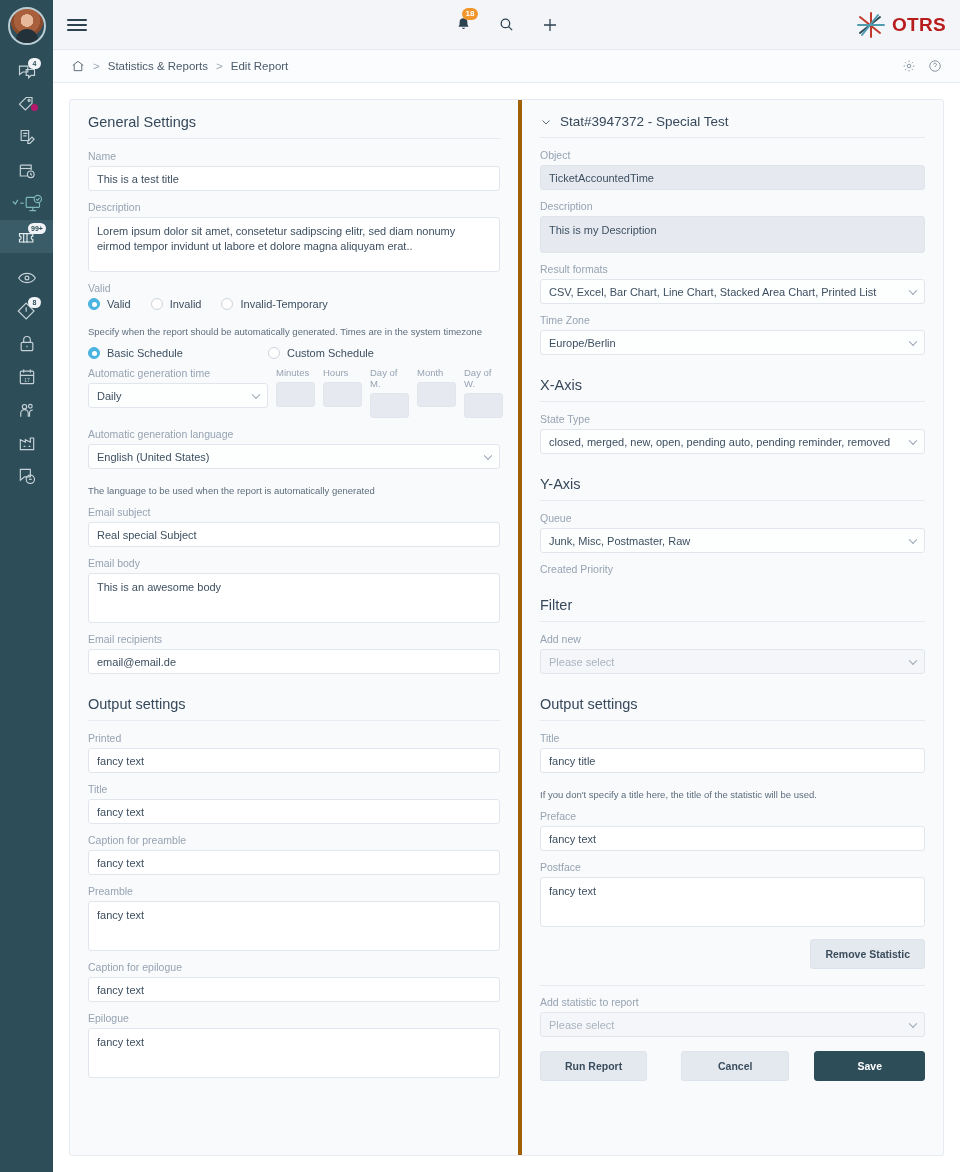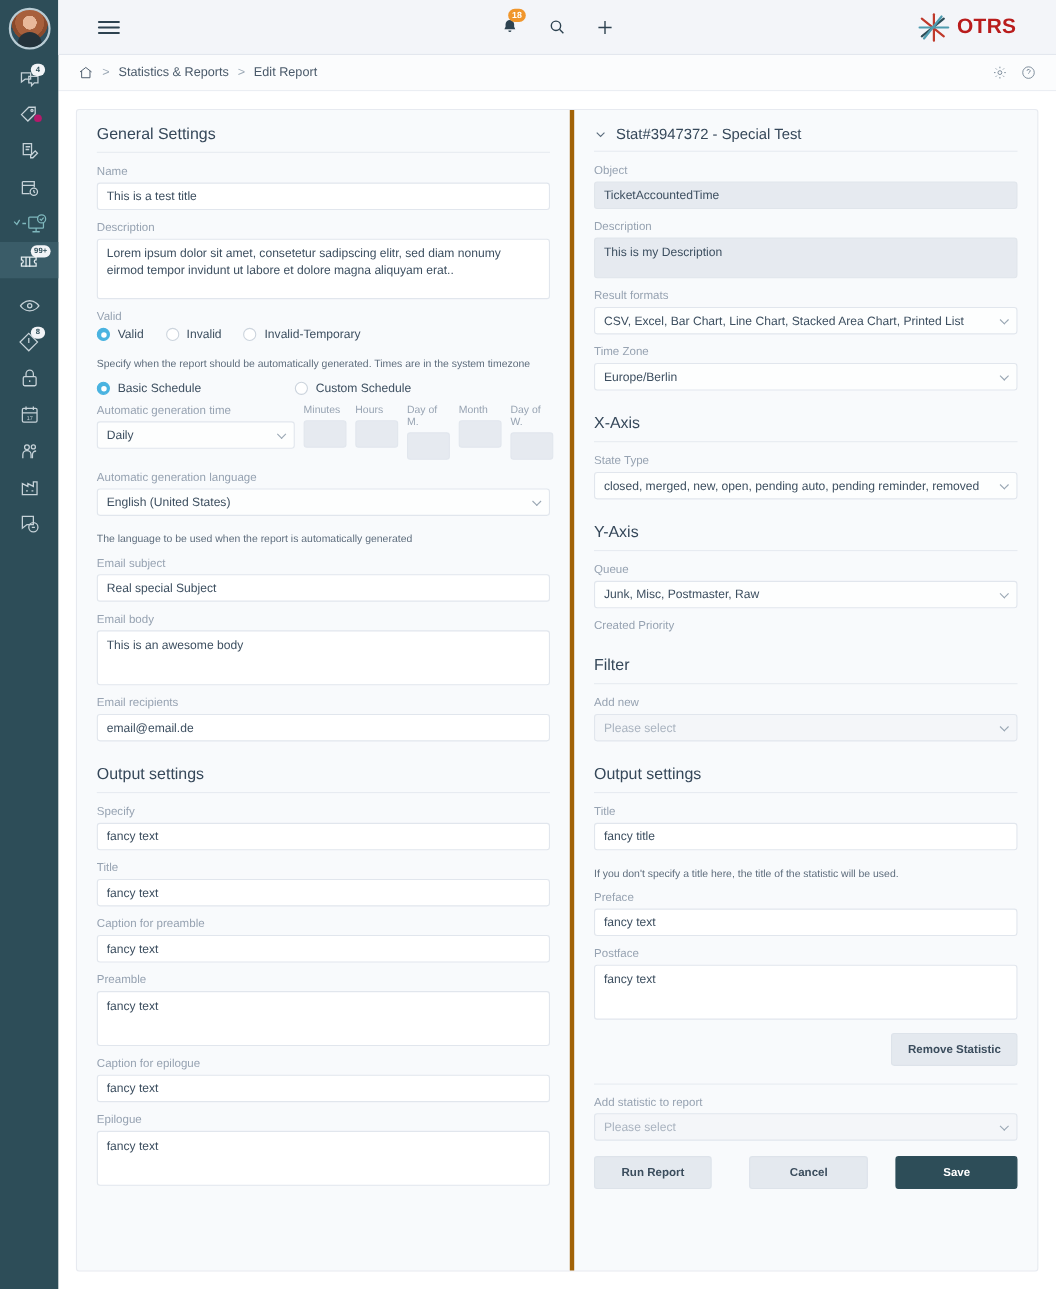--- a/index.html
+++ b/index.html
@@ -55,21 +55,21 @@
   }
   .nav-sep { height: 8px; }
 
   
   .main { flex: 1; display: flex; flex-direction: column; background: #fff; min-width:0;}
 
   .topbar {
     height: 50px; background: #f3f5f9;
     border-bottom: 1px solid #e3e7ee;
     display: flex; align-items: center;
-    padding: 0 36px;
+    padding: 0 14px;
     position: relative;
   }
   .hamburger { width: 20px; display:flex; flex-direction:column; gap:3px; cursor:pointer;}
   .hamburger span { display:block; height:2px; background:#2d4250; border-radius:1px;}
   .topbar-center {
     position:absolute; left:0; right:0;
     display:flex; align-items:center; justify-content:center; gap:26px;
     pointer-events:none;
   }
   .topbar-center > * { pointer-events:auto; }
@@ -474,21 +474,21 @@
           <input class="inp" value="Real special Subject" style="">
 
           <label class="fl">Email body</label>
           <textarea class="ta" style="height: 50px;">This is an awesome body</textarea>
 
           <label class="fl">Email recipients</label>
           <input class="inp" value="email@email.de" style="">
 
           <h2 class="sec tight" style="margin-top:22px">Output settings</h2>
 
-          <label class="fl">Specify</label>
+          <label class="fl">Printed</label>
           <input class="inp" value="fancy text" style="">
 
           <label class="fl">Title</label>
           <input class="inp" value="fancy text" style="">
 
           <label class="fl">Caption for preamble</label>
           <input class="inp" value="fancy text" style="">
 
           <label class="fl">Preamble</label>
           <textarea class="ta" style="height: 50px;">fancy text</textarea>

